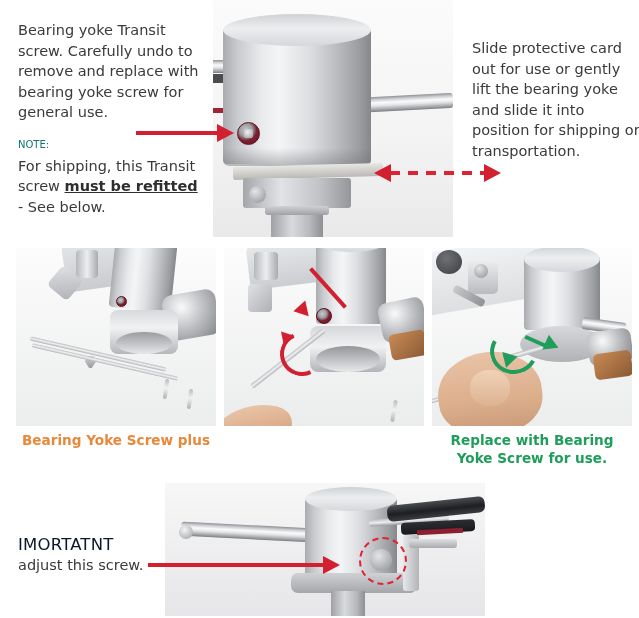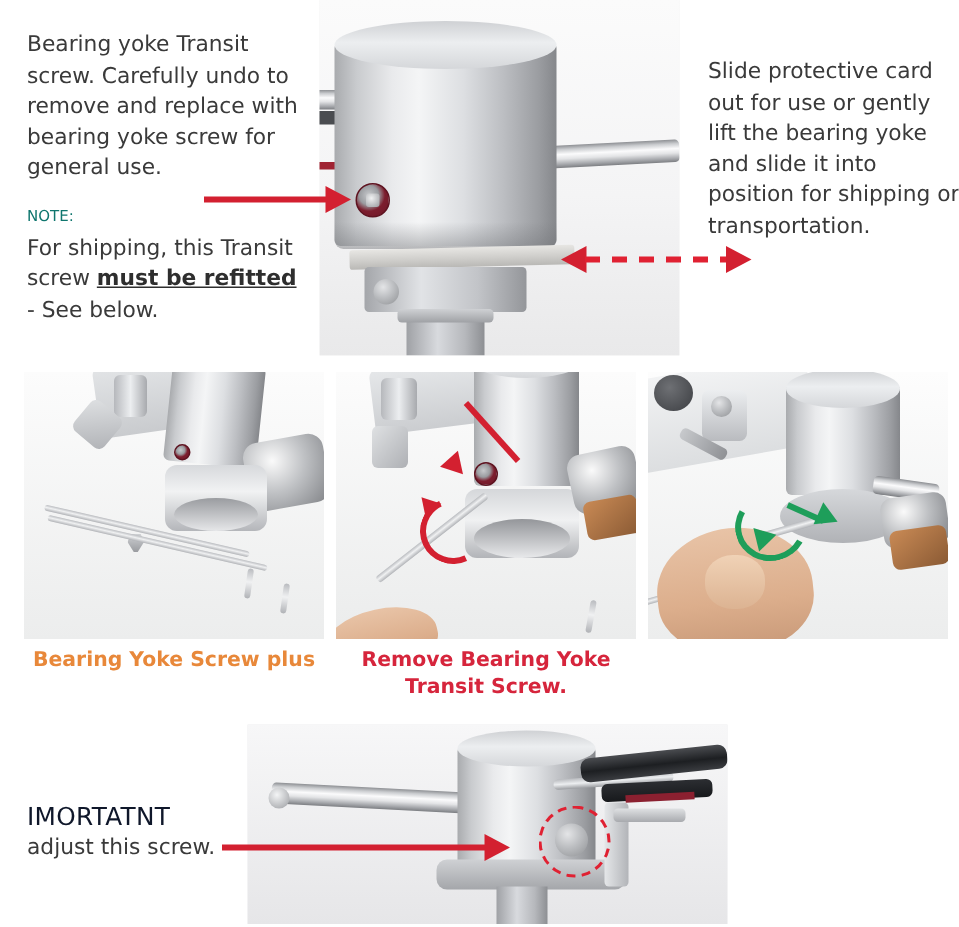--- a/index.html
+++ b/index.html
@@ -318,24 +318,20 @@
          border-top:14px solid #D32030;transform:rotate(-42deg);"></div>
 
     <div class="ph" style="left:56px;top:84px;width:44px;height:44px;
          border:4px solid #D32030;border-radius:50%;
          border-top-color:transparent;border-right-color:transparent;transform:rotate(20deg);"></div>
     <div class="ph" style="left:54px;top:82px;width:0;height:0;
          border-left:7px solid transparent;border-right:7px solid transparent;
          border-bottom:12px solid #D32030;transform:rotate(-42deg);"></div>
   </div>
 
-  <div class="caption c2">
-    <div>Remove Bearing Yoke</div>
-    <div>Transit Screw.</div>
-  </div>
 
   <div class="mid-panel p3">
     <div class="ph" style="left:0;top:0;width:200px;height:178px;
          background:linear-gradient(to bottom,#fdfdfd,#eceded);"></div>
 
     <div class="ph" style="left:-10px;top:-4px;width:120px;height:62px;
          background:linear-gradient(to bottom,#f2f3f4,#dcdee0);border-radius:5px;transform:rotate(-10deg);"></div>
     <div class="ph" style="left:4px;top:2px;width:26px;height:24px;
          background:radial-gradient(circle at 40% 35%,#6e7074,#3c3e42);border-radius:50%;"></div>
     <div class="ph" style="left:36px;top:12px;width:30px;height:34px;
@@ -366,20 +362,24 @@
     <div class="ph" style="left:58px;top:80px;width:48px;height:46px;
          border:4px solid #1E9E5A;border-radius:50%;
          border-top-color:transparent;border-right-color:transparent;transform:rotate(-16deg);"></div>
     <div class="ph" style="left:68px;top:106px;width:0;height:0;
          border-left:8px solid transparent;border-right:8px solid transparent;
          border-top:14px solid #1E9E5A;transform:rotate(16deg);"></div>
     <div class="green-bar" style="left:92px;top:92px;width:26px;transform:rotate(24deg);"></div>
     <div class="green-arrow-head" style="left:113px;top:89px;transform:rotate(24deg);"></div>
   </div>
 
+  <div class="caption c3">
+    <div>Replace with Bearing</div>
+    <div>Yoke Screw for use.</div>
+  </div>
 
   <div class="bottom-photo">
     <div class="ph" style="left:0;top:0;width:320px;height:133px;
          background:linear-gradient(to bottom,#f7f7f8,#e6e6e8);"></div>
 
     <div class="ph rod" style="left:16px;top:42px;width:132px;height:14px;transform:rotate(3deg);"></div>
     <div class="ph" style="left:14px;top:42px;width:14px;height:14px;
          background:radial-gradient(circle at 40% 35%,#f4f5f6,#9a9ca0);border-radius:50%;"></div>
 
     <div class="ph metal-cyl" style="left:140px;top:14px;width:92px;height:82px;"></div>

